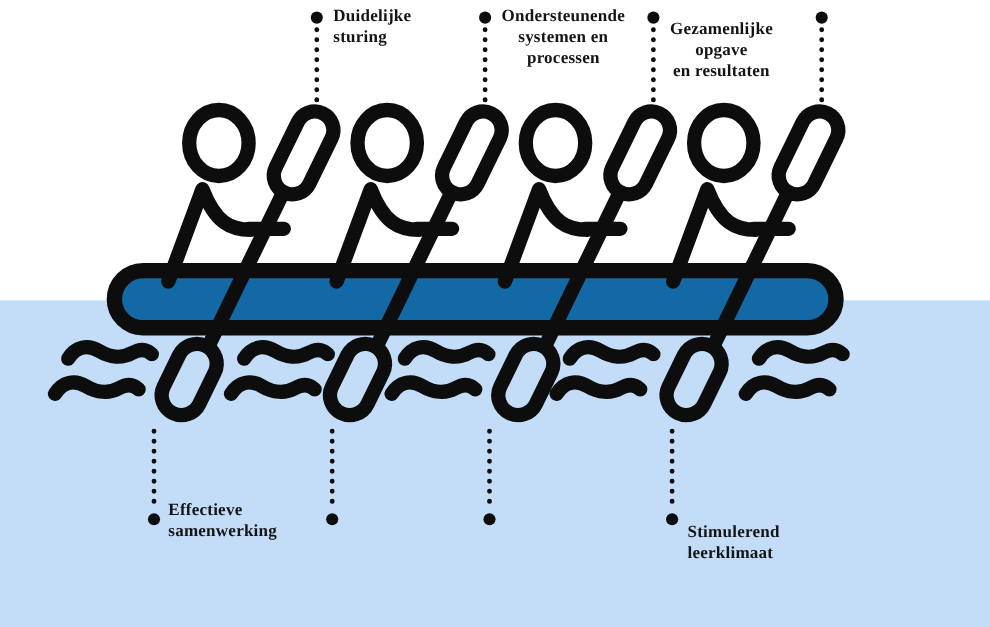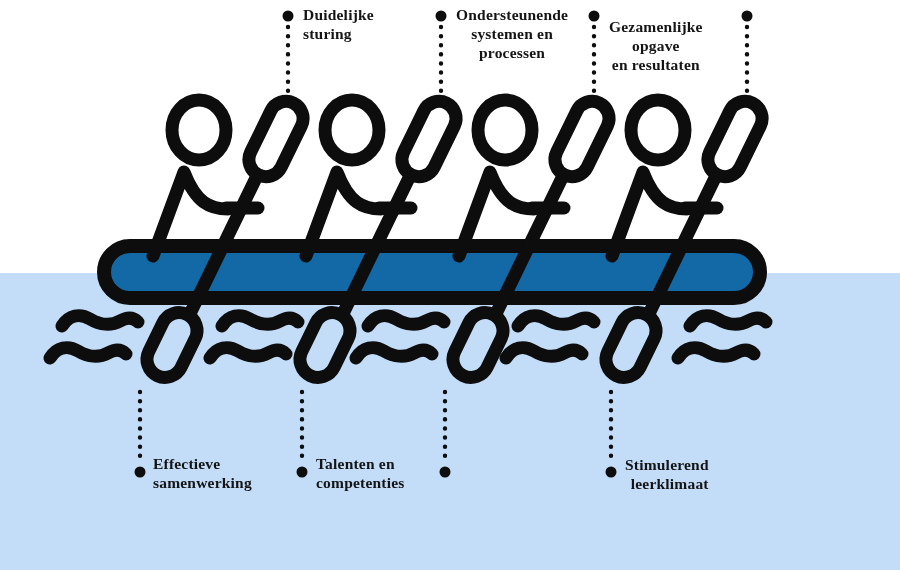--- a/index.html
+++ b/index.html
@@ -92,18 +92,16 @@
 sturing</div>
   <div class="label" style="left:456px;top:5px;text-align:center;">Ondersteunende
 systemen en
 processen</div>
   <div class="label" style="left:609px;top:17px;text-align:center;">Gezamenlijke
 opgave
 en resultaten</div>
 
   <div class="label" style="left:153px;top:454px;">Effectieve
 samenwerking</div>
-  <div class="label" style="left:316px;top:454px;">Talenten en
-competenties</div>
-  <div class="label" style="left:625px;top:455px;text-align:right;">Stimulerend
+  <div class="label" style="left:625px;top:474px;">Stimulerend
 leerklimaat</div>
 
 </div>
 
 </body></html>

